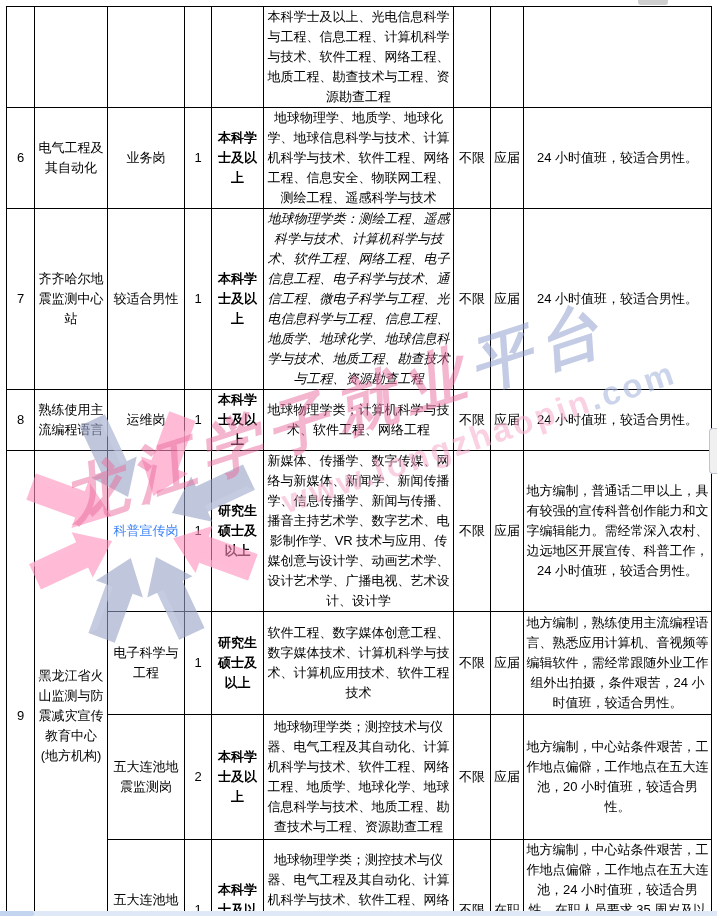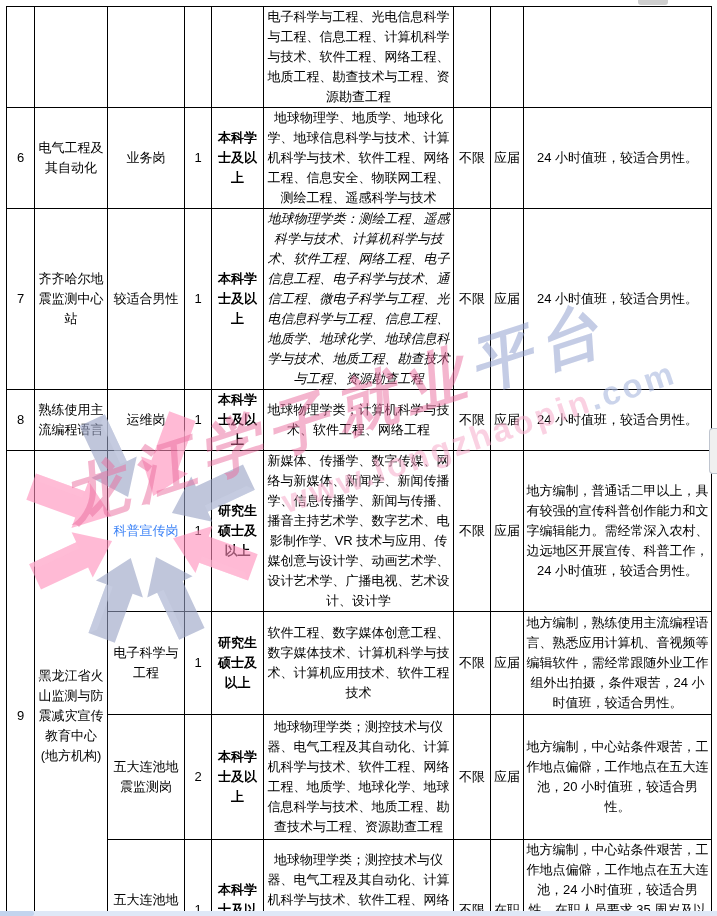--- a/index.html
+++ b/index.html
@@ -90,21 +90,21 @@
         <col style="width:188px">
     </colgroup>
     <tbody>
 
       <tr style="height:78px">
         <td></td>
         <td class="unit"></td>
         <td class="post"></td>
         <td></td>
         <td class="degree"></td>
-        <td class="majors">电子科学与工程、光电信息科学与工程、信息工程、计算机科学与技术、软件工程、网络工程、地质工程、勘查技术与工程、资源勘查工程</td>
+        <td class="majors">本科学士及以上、光电信息科学与工程、信息工程、计算机科学与技术、软件工程、网络工程、地质工程、勘查技术与工程、资源勘查工程</td>
         <td></td>
         <td></td>
         <td class="note"></td>
       </tr>
 
       <tr style="height:100px">
         <td>6</td>
         <td class="unit">电气工程及其自动化</td>
         <td class="post">业务岗</td>
         <td>1</td>

